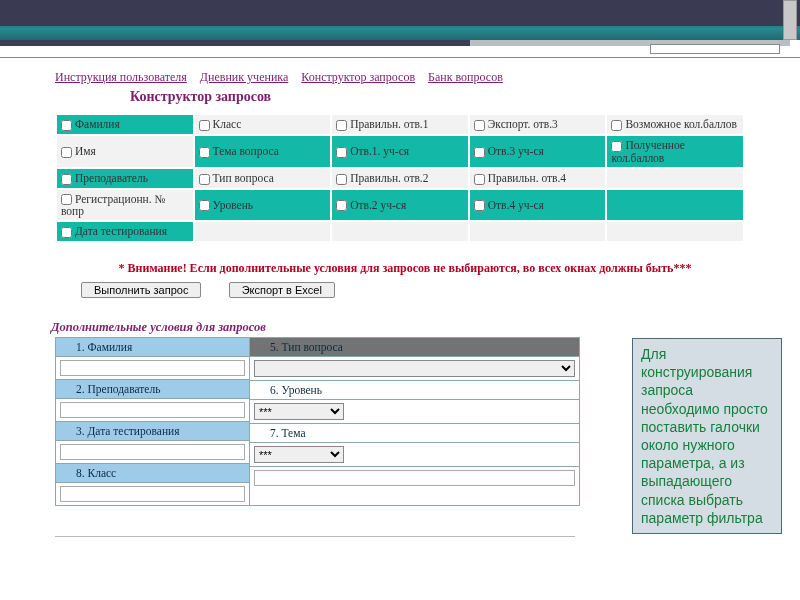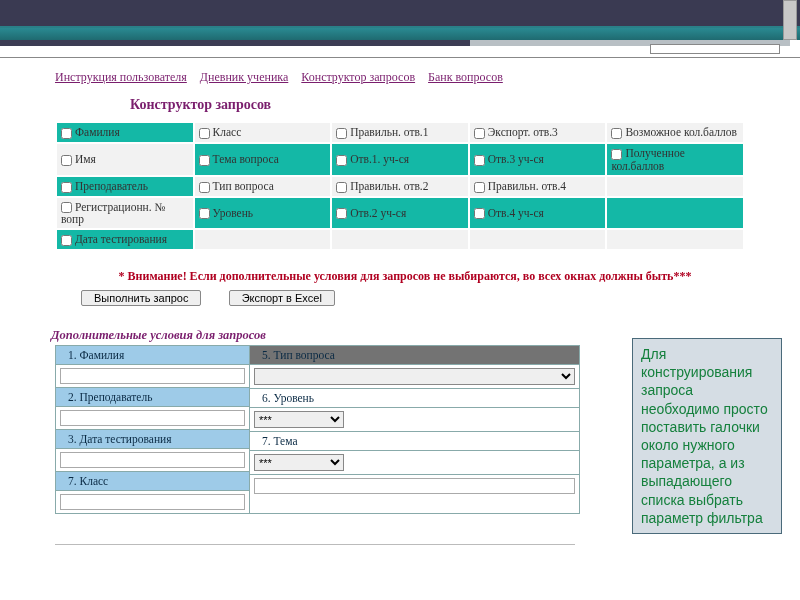--- a/index.html
+++ b/index.html
@@ -38,21 +38,21 @@
   .under-band .right-box {
     position:absolute; right:20px; top:4px; width:130px; height:10px;
     background:#fff; border:1px solid #888;
   }
   .content {
     padding: 12px 55px 0 55px;
   }
   .navlinks {
     color: #7a1e6d;
     font-size: 12px;
-    margin-bottom: 12px;
+    margin-bottom: 4px;
   }
   .navlinks span {
     text-decoration: underline;
     margin-right: 10px;
     cursor: pointer;
   }
   .page-title {
     color: #7a1e6d;
     font-weight: bold;
     font-size: 14px;
@@ -108,21 +108,21 @@
   }
   .cond-col {
     width:195px;
     border:1px solid #8aa;
   }
   .cond-col + .cond-col { border-left:none; }
   .cond-head {
     background:#9ecbe8;
     color:#0a2a44;
     font-size:11.5px;
-    padding:3px 12px;
+    padding:3px 20px;
     border-bottom:1px solid #8aa;
   }
   .cond-input-row {
     background:#fff;
     padding:3px 4px;
     border-bottom:1px solid #8aa;
   }
   .cond-input-row input[type=text]{
     width:100%; height:16px; border:1px solid #aaa; font-size:11px;
   }
@@ -223,21 +223,21 @@
   <div class="cond-title">Дополнительные условия для запросов</div>
 
   <div class="cond-wrap">
     <div class="cond-col">
       <div class="cond-head">1. Фамилия</div>
       <div class="cond-input-row"><input type="text" style=""></div>
       <div class="cond-head">2. Преподаватель</div>
       <div class="cond-input-row"><input type="text" style=""></div>
       <div class="cond-head">3. Дата тестирования</div>
       <div class="cond-input-row"><input type="text" style=""></div>
-      <div class="cond-head">7. Класс</div>
+      <div class="cond-head">8. Класс</div>
       <div class="cond-input-row" style="border-bottom:none"><input type="text" style=""></div>
     </div>
     <div class="cond-col" style="width:330px">
       <div class="cond-head" style="background:#737373;color:#0a2a44">5. Тип вопроса</div>
       <div class="cond-input-row"><select style="width:100%"><option></option></select></div>
       <div class="cond-head" style="background:#fff;color:#0a2a44">6. Уровень</div>
       <div class="cond-input-row"><select style="width:90px"><option>***</option></select></div>
       <div class="cond-head" style="background:#fff;color:#0a2a44">7. Тема</div>
       <div class="cond-input-row"><select style="width:90px"><option>***</option></select></div>
       <div class="cond-input-row" style="border-bottom:none"><input type="text" style=""></div>

